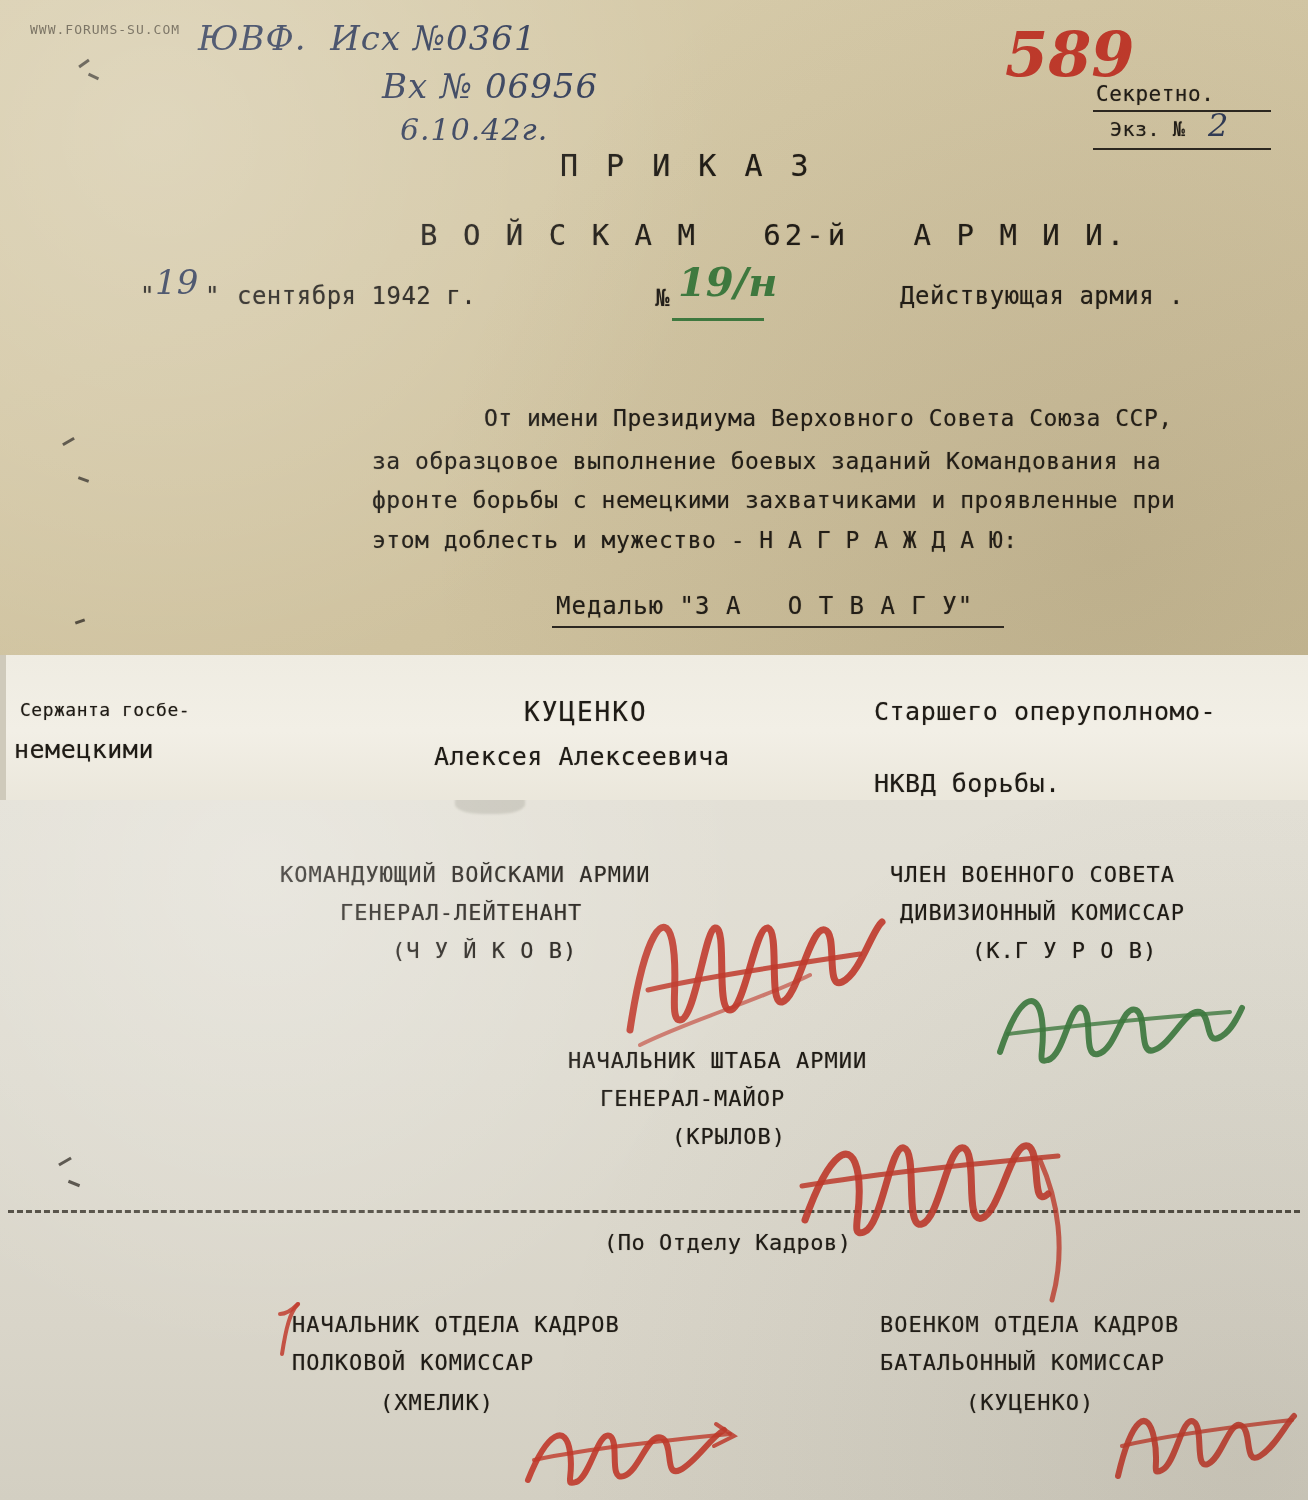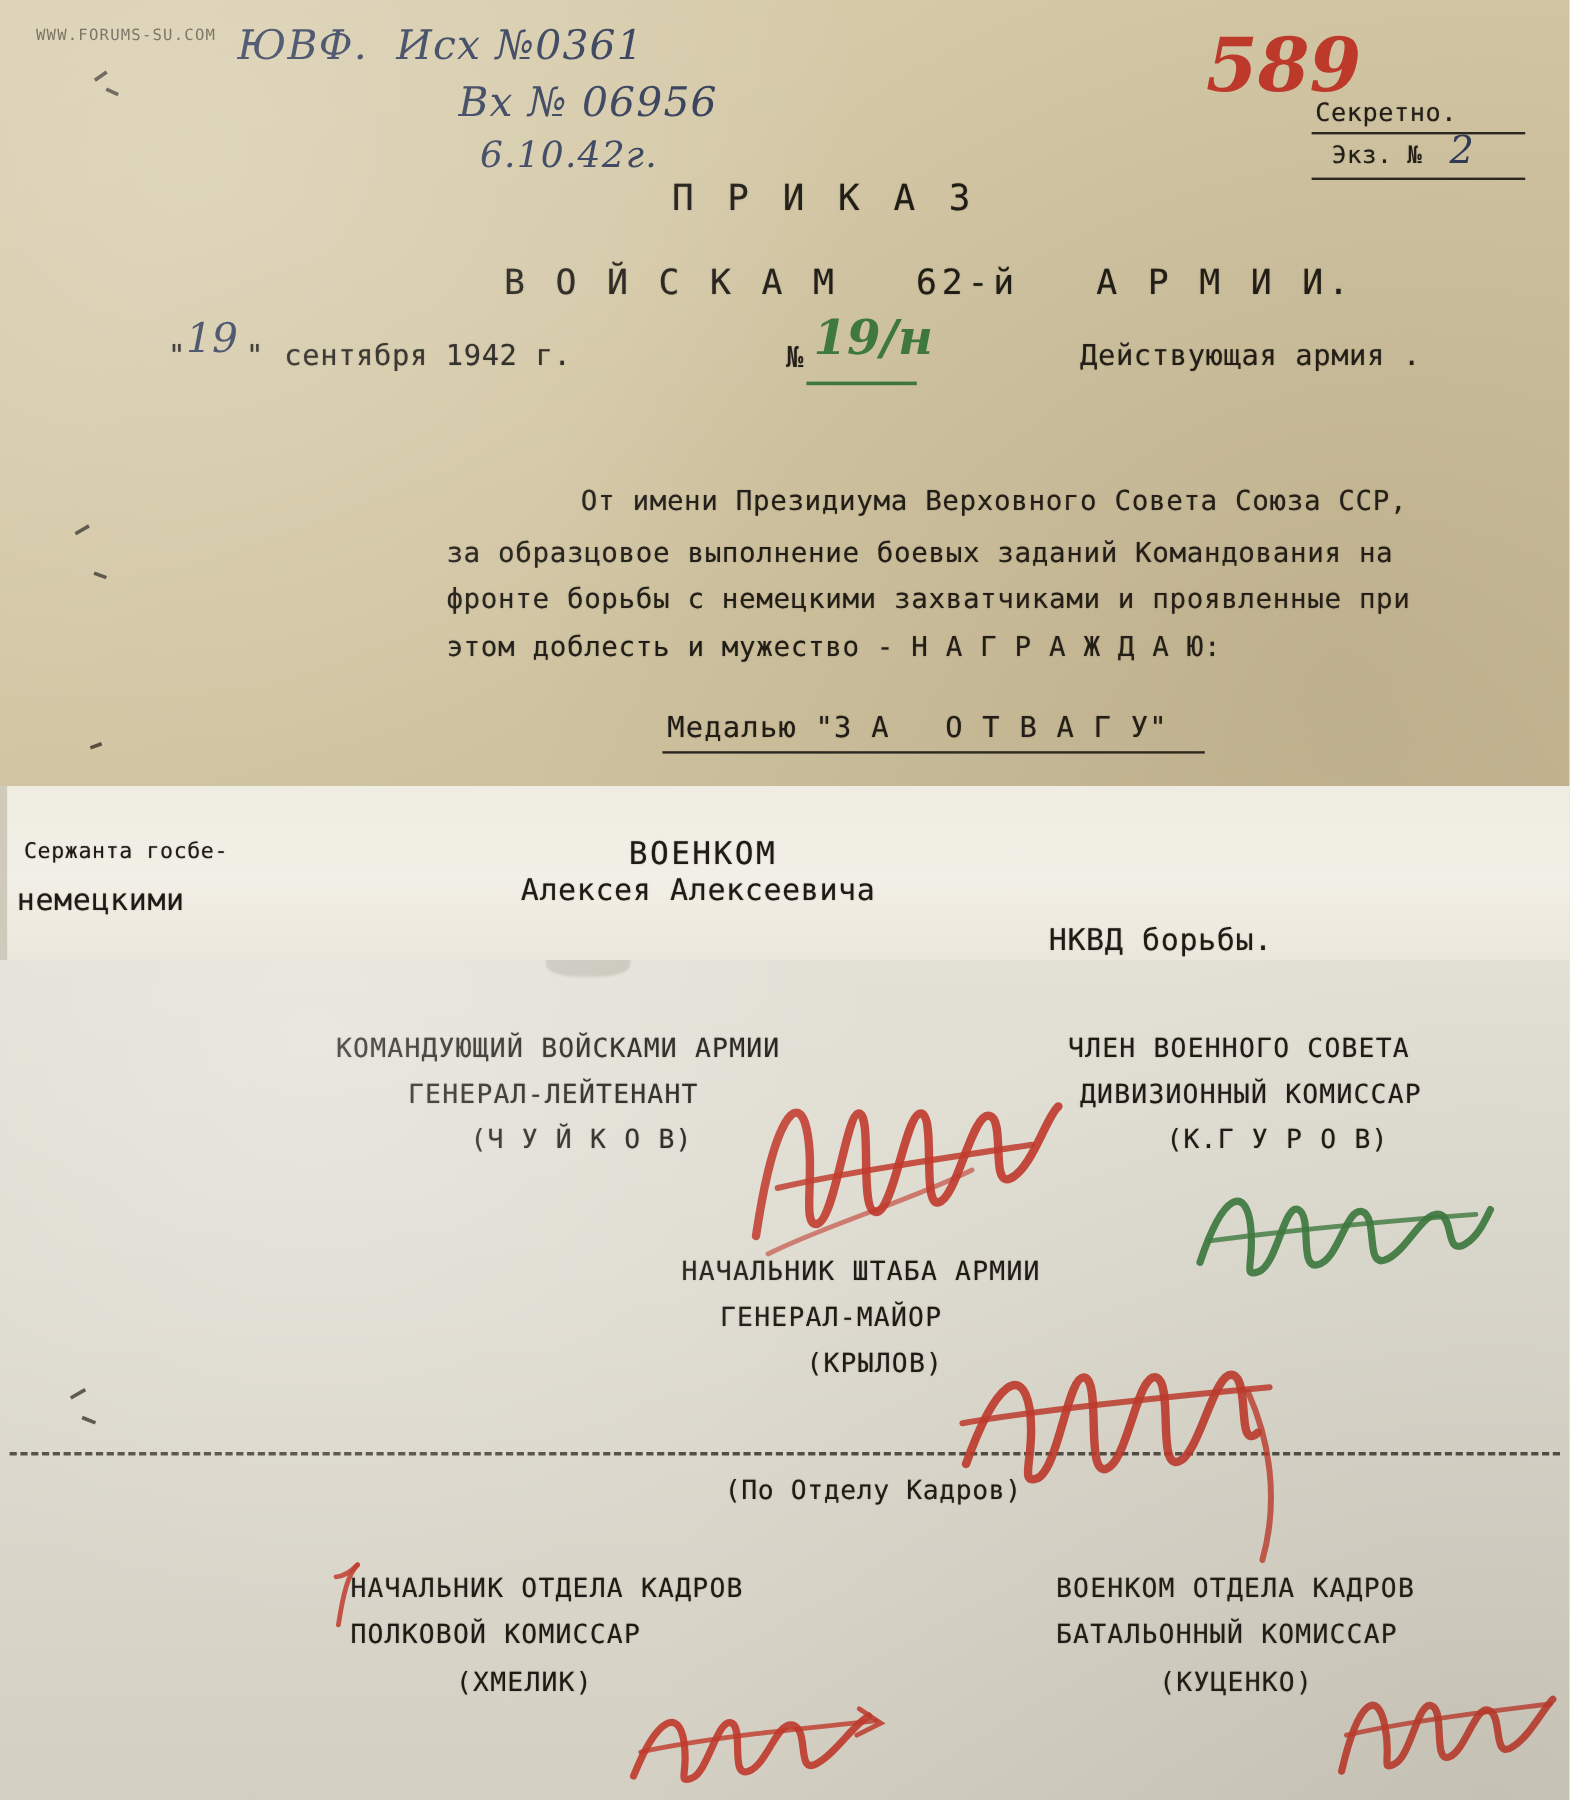--- a/index.html
+++ b/index.html
@@ -169,23 +169,24 @@
     <div class="typed dark" style="left:372px; top:527px; font-size:23px;">этом доблесть и мужество - Н А Г Р А Ж Д А Ю:</div>
 
     <div class="typed dark" style="left:556px; top:592px; font-size:24px; letter-spacing:1px;">Медалью "З А   О Т В А Г У"</div>
     <div style="position:absolute; left:552px; top:626px; width:452px; height:0; border-top:2px solid #2a2620;"></div>
   </div>
 
   <div class="scan-mid">
     <div class="typed dark" style="left:20px; top:44px; font-size:18px;">Сержанта госбе-</div>
     <div class="typed dark" style="left:14px; top:80px; font-size:25px;">немецкими</div>
 
-    <div class="typed dark" style="left:524px; top:42px; font-size:26px; letter-spacing:2px;">ВОЕНКОМ</div>
-    <div class="typed dark" style="left:434px; top:72px; font-size:25px;">Алексея Алексеевича</div>
-
+    <div class="typed dark" style="left:524px; top:42px; font-size:26px; letter-spacing:2px;">КУЦЕНКО</div>
+    <div class="typed dark" style="left:434px; top:87px; font-size:25px;">Алексея Алексеевича</div>
+
+    <div class="typed dark" style="left:874px; top:42px; font-size:25px;">Старшего оперуполномо-</div>
     <div class="typed dark" style="left:874px; top:114px; font-size:25px;">НКВД борьбы.</div>
 
     <div style="position:absolute; left:0; top:0; width:6px; height:152px; background:#cfcabb;"></div>
   </div>
 
   <div class="scan-bot">
 
     <div style="position:absolute; left:455px; top:-10px; width:70px; height:24px; background:rgba(80,75,60,0.18); border-radius:40%; filter:blur(1px);"></div>
 
     <div class="mark" style="left:58px; top:360px; width:14px; height:3px; transform:rotate(-30deg);"></div>

